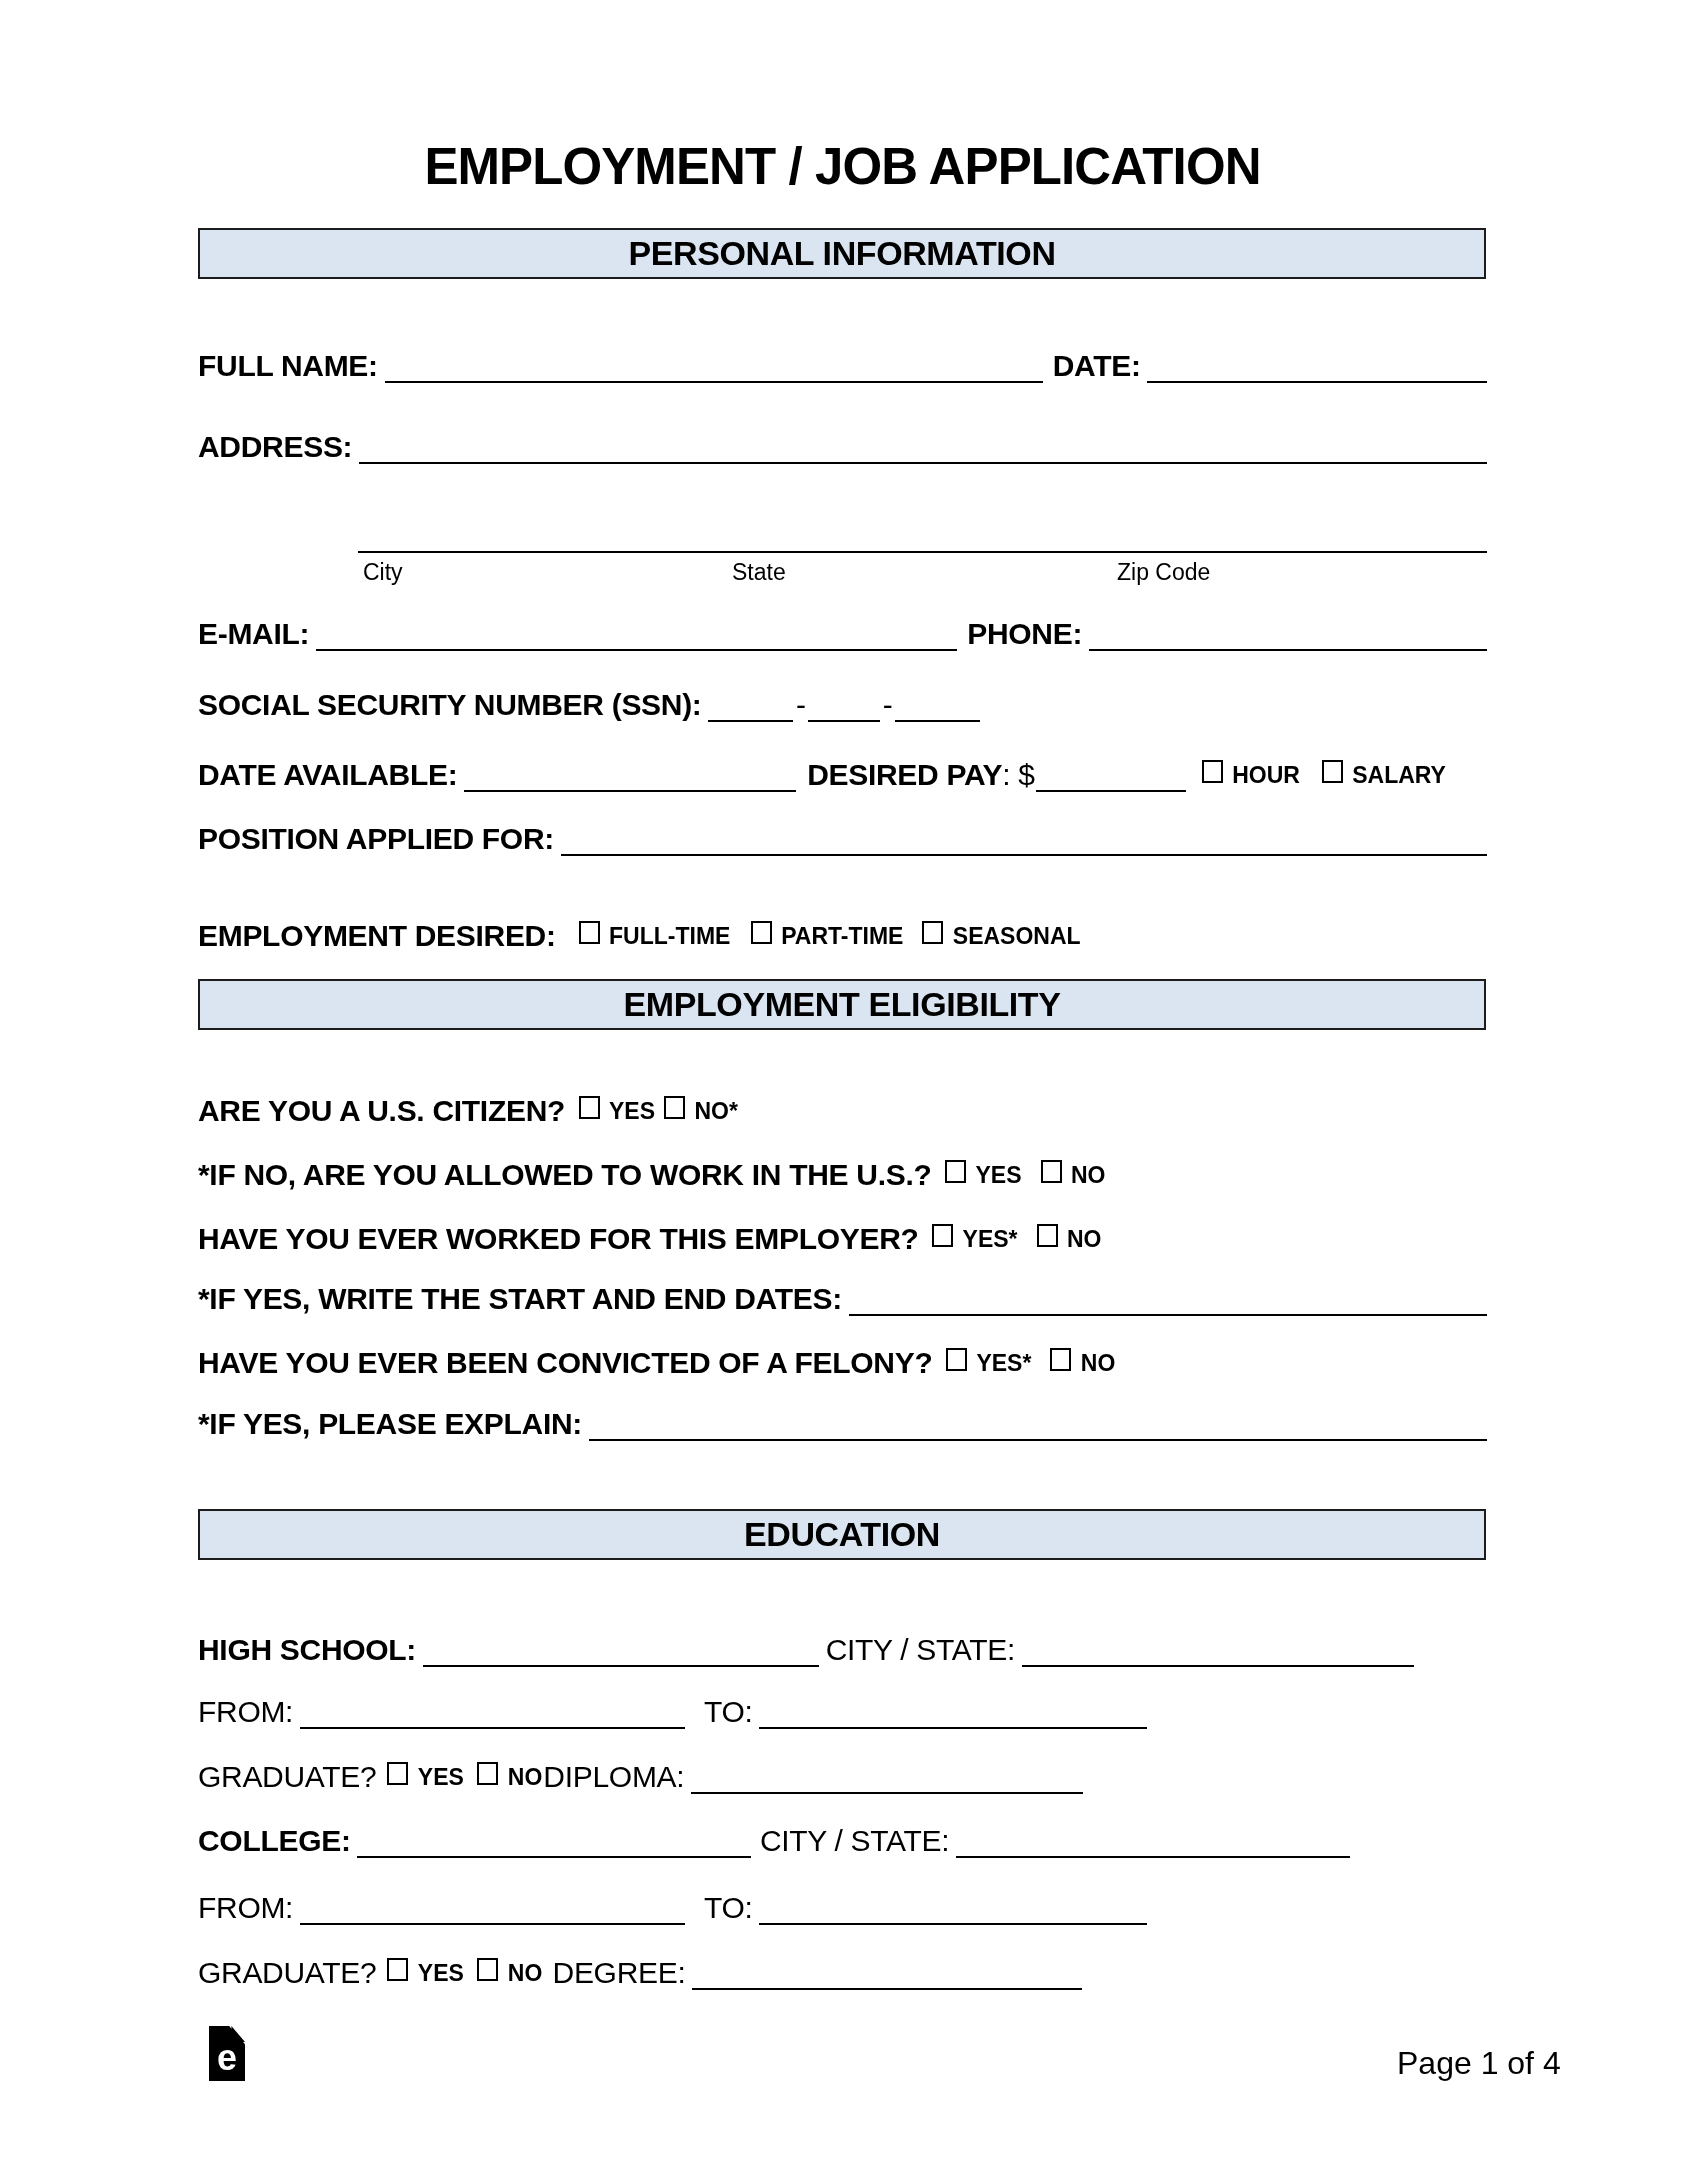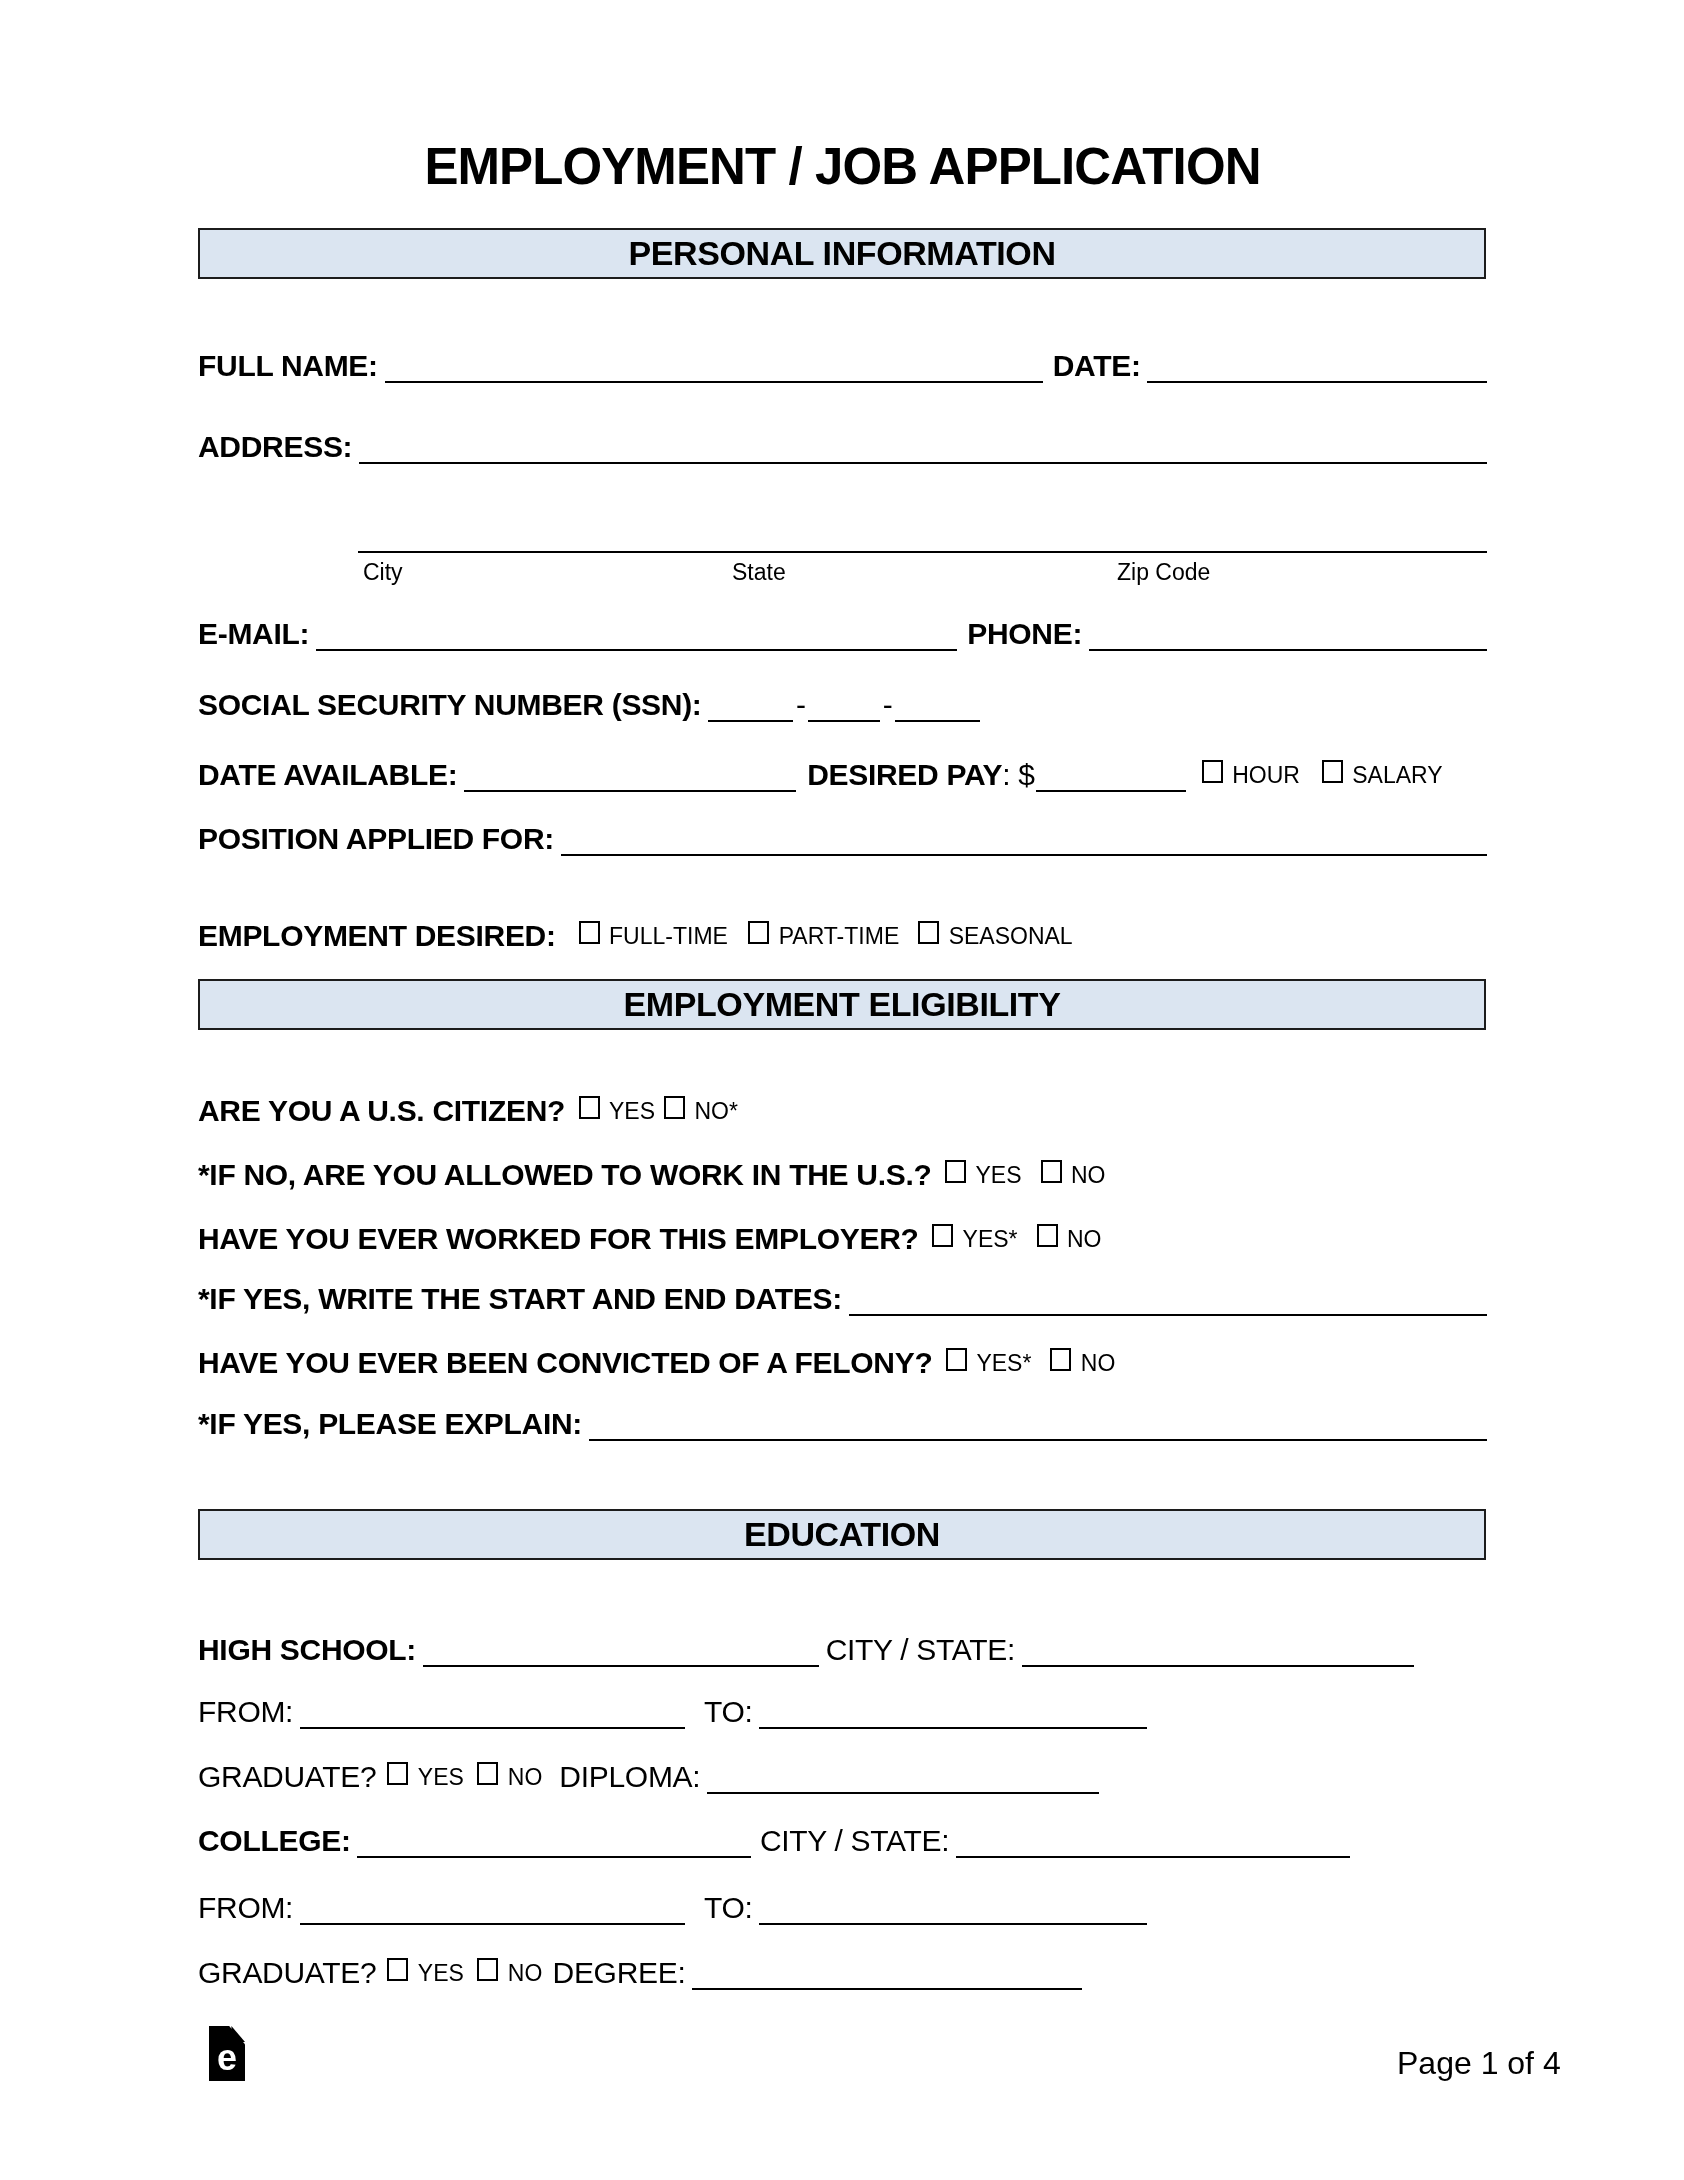--- a/index.html
+++ b/index.html
@@ -44,21 +44,21 @@
 
   .hline {
     position:absolute; border-bottom:2.6px solid #000; height:0;
   }
 
   .opt { display:inline-flex; align-items:baseline; }
   .cb {
     display:inline-block; width:17px; height:19px;
     border:2.6px solid #000; margin-bottom:-4.3px; background:#fff;
   }
-  .cap { font-size:23px; font-weight:normal; margin-left:9.4px; letter-spacing:0; }
+  .cap { font-size:23px; font-weight:bold; margin-left:9.4px; letter-spacing:0; }
 
   .footer-page {
     position:absolute; top:2047px; left:1397px;
     font-size:32px; line-height:1; letter-spacing:0;
   }
 
   .logo { position:absolute; top:2026px; left:209px; width:36px; height:55px; }
   .logo-page-shape {
     position:absolute; inset:0; background:#000;
     clip-path:polygon(0 0, 56% 0, 100% 33%, 100% 100%, 0 100%);
@@ -239,21 +239,21 @@
   <div class="row" style="top:1762px">
     <span>GRADUATE?</span>
     <span class="opt" style="margin-left:11px">
       <span class="cb"></span>
       <span class="cap">YES</span>
     </span>
     <span class="opt" style="margin-left:13.6px">
       <span class="cb"></span>
       <span class="cap">NO</span>
     </span>
-    <span style="margin-left:17px">DIPLOMA:</span>
+    <span style="margin-left:1px">DIPLOMA:</span>
     <span class="blank" style="width:392px">&nbsp;</span>
   </div>
 
   <div class="row" style="top:1826px">
     <span class="b">COLLEGE:</span>
     <span class="blank" style="width:394px">&nbsp;</span>
     <span style="margin-left:8.5px">CITY / STATE:</span>
     <span class="blank" style="width:394px">&nbsp;</span>
   </div>
 

